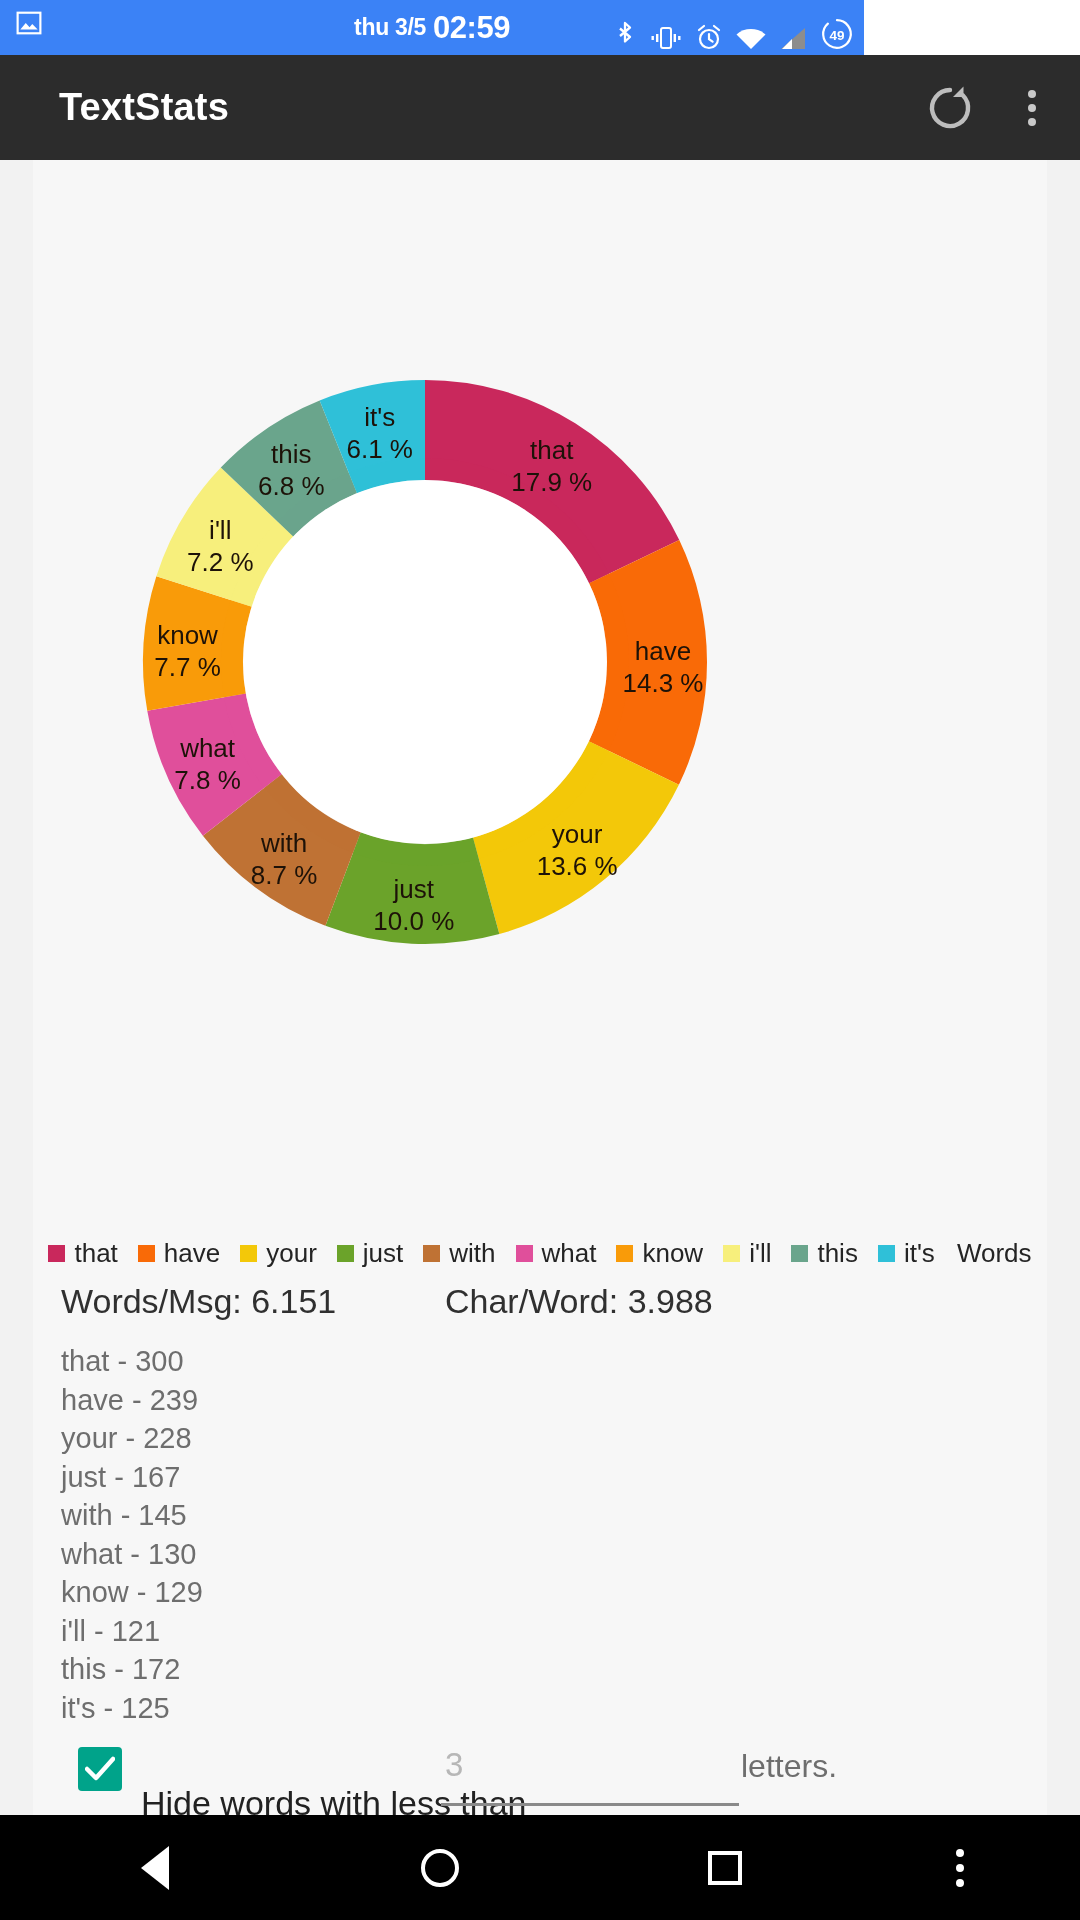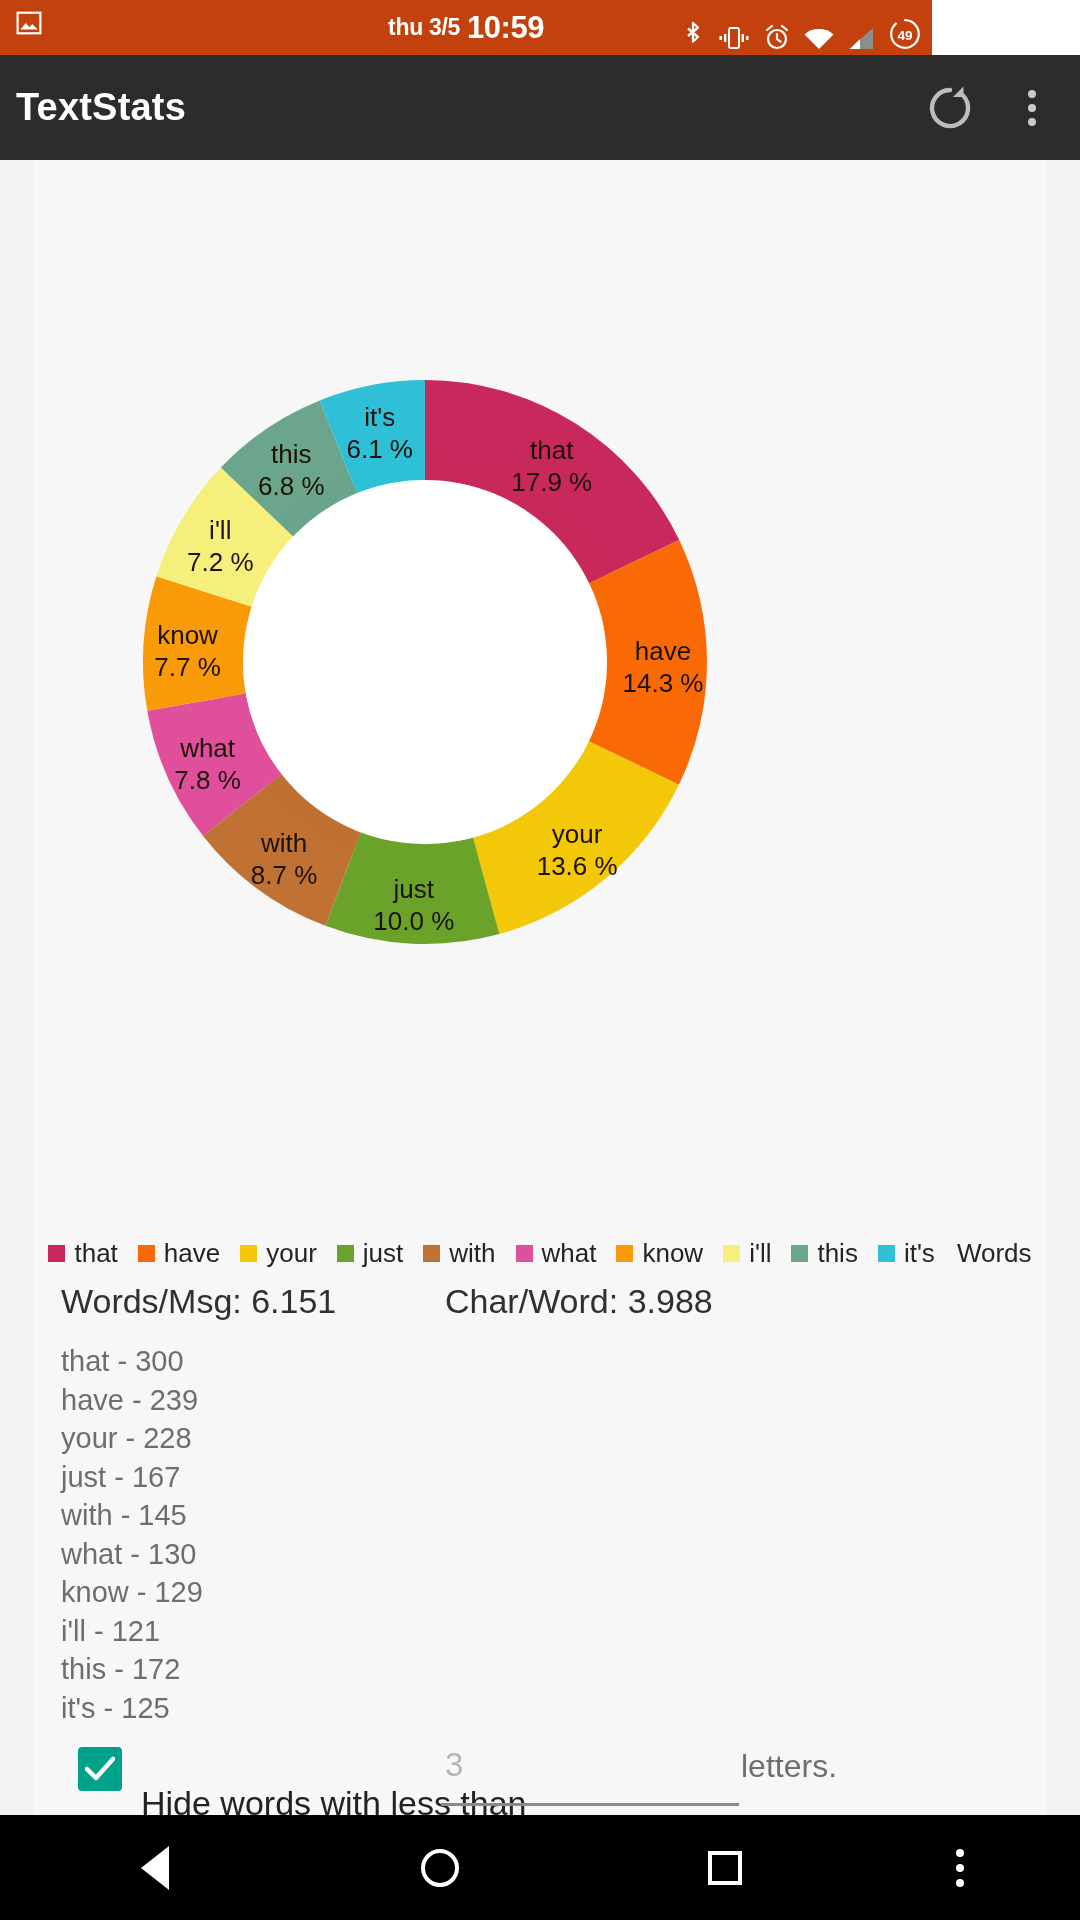--- a/index.html
+++ b/index.html
@@ -1,34 +1,34 @@
 <!DOCTYPE html>
 <html><head>
 <meta charset="utf-8">
 <style>
   * { margin:0; padding:0; box-sizing:border-box; }
   html,body { width:1080px; height:1920px; overflow:hidden; background:#fff;
     font-family:"Liberation Sans", sans-serif; }
 
   
-  #statusbar { position:absolute; left:0; top:0; width:932px; height:55px;
-    background:#c2410c; color:#fff; display:flex; align-items:center; }
+  #statusbar { position:absolute; left:0; top:0; width:864px; height:55px;
+    background:#3b82f6; color:#fff; display:flex; align-items:center; }
   #sb-left { position:absolute; left:16px; top:10px; }
   #sb-center { position:absolute; left:0; right:0; top:0; height:55px;
     display:flex; align-items:center; justify-content:center; gap:7px; }
   .sb-date { font-size:23px; font-weight:bold; letter-spacing:-.3px; }
   .sb-time { font-size:31px; font-weight:bold; letter-spacing:-.5px; }
   #sb-right { position:absolute; right:10px; top:0; height:55px;
     display:flex; align-items:flex-end; gap:13px; }
   .sb-ico { display:block; }
 
   
   #appbar { position:absolute; left:0; top:55px; width:1080px; height:105px;
     background:#2c2c2c; display:flex; align-items:center; }
-  #app-title { color:#fff; font-size:38px; font-weight:bold; margin-left:16px;
+  #app-title { color:#fff; font-size:38px; font-weight:bold; margin-left:59px;
     letter-spacing:.2px; }
   #appbar-actions { position:absolute; right:20px; top:0; height:105px;
     display:flex; align-items:center; gap:26px; }
   .ab-btn { width:56px; height:56px; display:flex; align-items:center;
     justify-content:center; }
   .dot3 { display:flex; flex-direction:column; gap:6px; align-items:center; }
   .dot3 i { width:8px; height:8px; border-radius:50%; background:#c9c9c9;
     display:block; }
 
   
@@ -100,21 +100,21 @@
 
 <div id="statusbar">
   <span id="sb-left">
     <svg width="26" height="26" viewBox="0 0 24 24">
         <rect x="1.5" y="2.5" width="21" height="19" fill="none" stroke="#fff" stroke-width="2"></rect>
         <path d="M4 18l5-6 3.5 4 2.5-3 5 5z" fill="#fff"></path>
       </svg>
   </span>
   <div id="sb-center">
     <span class="sb-date">thu 3/5</span>
-    <span class="sb-time">10:59</span>
+    <span class="sb-time">02:59</span>
   </div>
   <div id="sb-right">
     <span class="sb-ico">
       <svg width="24" height="30" viewBox="0 0 24 30">
           <path d="M7 7.5l10 8.5-5 4.5V2l5 4.5-10 8.5" fill="none" stroke="#fff" stroke-width="2.3" stroke-linejoin="round"></path>
         </svg>
     </span>
     <span class="sb-ico">
       <svg width="32" height="26" viewBox="0 0 32 26">
           <rect x="11" y="3" width="10" height="20" rx="2" fill="none" stroke="#fff" stroke-width="2"></rect>

